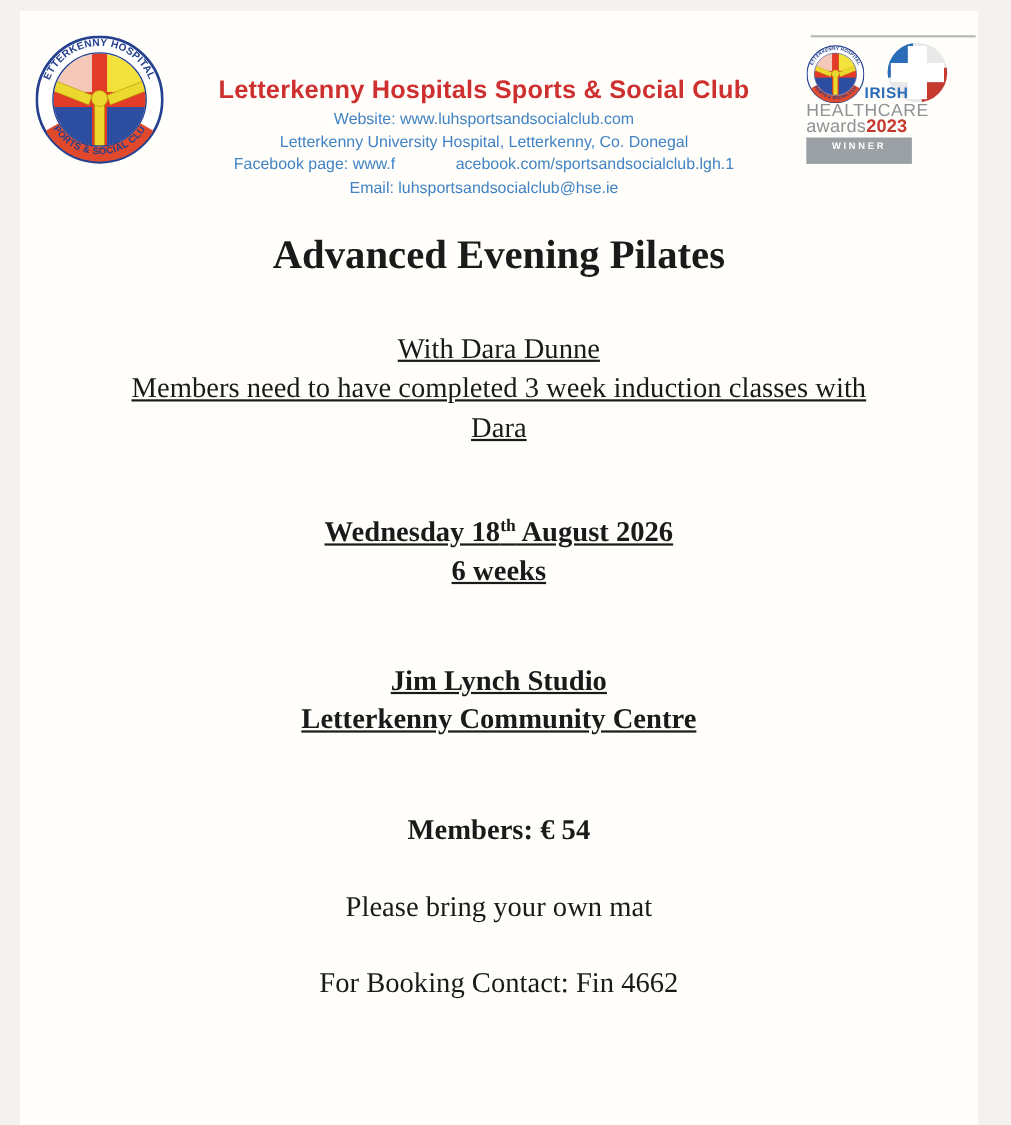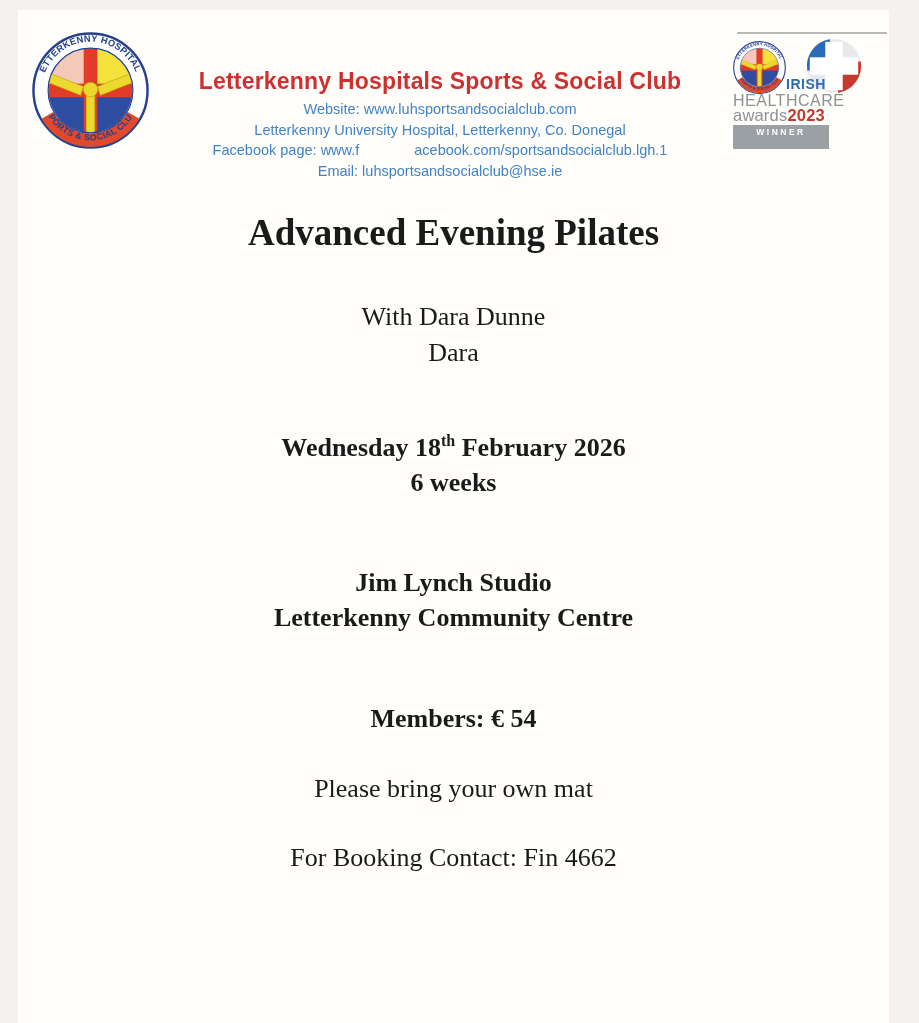--- a/index.html
+++ b/index.html
@@ -97,21 +97,21 @@
     line-height:1.2;
     font-weight:bold;
   }
   .block{font-size:26px;line-height:36px;}
   .block-instructor{margin-top:44px;}
   .block-date{margin-top:59px;font-weight:bold;line-height:35px;}
   .block-venue{margin-top:65px;font-weight:bold;line-height:35px;}
   .block-price{margin-top:66px;font-weight:bold;line-height:35px;}
   .block-mat{margin-top:35px;line-height:35px;}
   .block-booking{margin-top:34px;line-height:35px;}
-  .line{display:block;}
+  .line{display:block;text-decoration:underline;}
   sup.ordinal{font-size:16px;line-height:0;}
   
   .lg-ring-text{
     fill:#24408e;
     font-family:"Liberation Sans", sans-serif;
     font-weight:bold;
   }
 </style>
 </head>
 <body>
@@ -194,25 +194,26 @@
     </div>
 
   </div>
 
   <div class="flyer-body">
 
     <h1 class="flyer-title">Advanced Evening Pilates</h1>
 
     <div class="block block-instructor">
       <span class="line">With Dara Dunne</span>
+      <span class="line">Members need to have completed 3 week induction classes with</span>
       <span class="line">Dara</span>
     </div>
 
     <div class="block block-date">
-      <span class="line"><span>Wednesday 18</span><sup class="ordinal">th</sup><span> February 2026</span></span>
+      <span class="line"><span>Wednesday 18</span><sup class="ordinal">th</sup><span> August 2026</span></span>
       <span class="line">6 weeks</span>
     </div>
 
     <div class="block block-venue">
       <span class="line">Jim Lynch Studio</span>
       <span class="line">Letterkenny Community Centre</span>
     </div>
 
     <div class="block block-price">Members: € 54</div>
 

